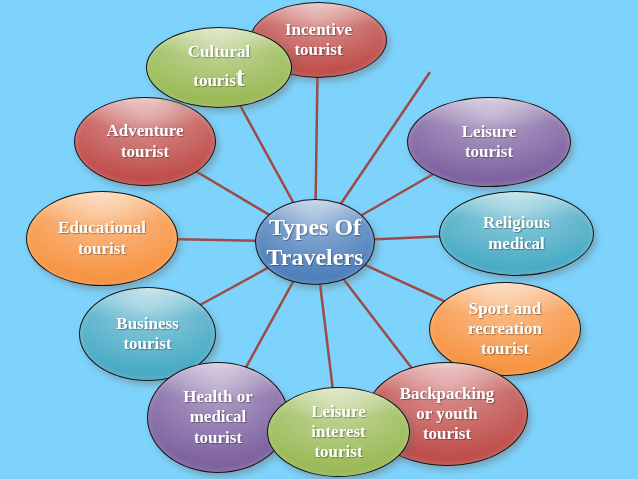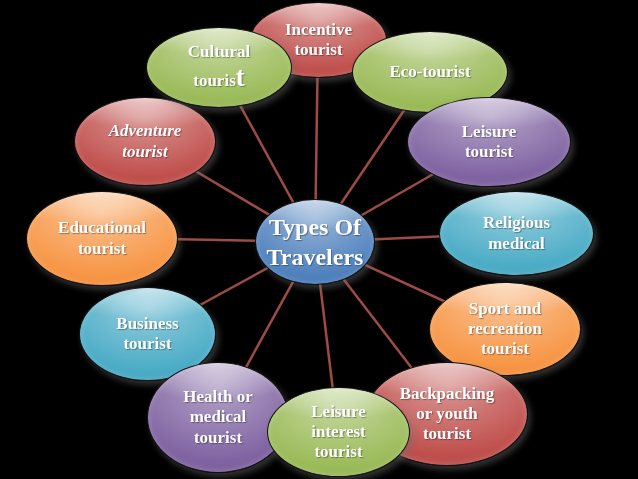--- a/index.html
+++ b/index.html
@@ -1,19 +1,19 @@
 <!DOCTYPE html>
 <html><head>
 <meta charset="utf-8">
 <style>
   html,body{margin:0;padding:0;background:#fff;}
   #canvas{
     position:relative;
     width:638px;height:479px;
-    background:#000000;
+    background:#7dd3fc;
     overflow:hidden;
     font-family:"Liberation Serif", serif;
   }
   #spokes{position:absolute;left:0;top:0;}
   .node{
     position:absolute;
     border-radius:50%;
     border:1.6px solid #141414;
     display:flex;align-items:center;justify-content:center;
     text-align:center;
@@ -31,21 +31,21 @@
   .n-incentive   {left:250px;top:2px;  width:137px;height:76px;}
   .n-eco         {left:352px;top:31px; width:156px;height:82px;}
   .n-leisure     {left:407px;top:97px; width:164px;height:90px;}
   .n-religious   {left:439px;top:191px;width:155px;height:85px;}
   .n-sport       {left:429px;top:282px;width:152px;height:94px;}
   .n-backpacking {left:366px;top:362px;width:162px;height:104px;text-align:center;}
   .n-special     {left:267px;top:387px;width:143px;height:90px;}
   .n-health      {left:147px;top:362px;width:142px;height:111px;}
   .n-business    {left:79px; top:287px;width:137px;height:94px;}
   .n-educational {left:26px; top:191px;width:152px;height:95px;}
-  .n-adventure   {left:74px; top:97px; width:142px;height:89px;font-style:italic;}
+  .n-adventure   {left:74px; top:97px; width:142px;height:89px;}
   .n-cultural    {left:146px;top:27px; width:146px;height:81px;}
   .n-center      {left:255px;top:199px;width:120px;height:86px;font-size:24px;line-height:1.25;}
 </style>
 </head>
 <body>
 
 <div id="canvas">
 
   <svg id="spokes" width="638" height="479">
     <g stroke-width="2.5" stroke="#9E4B46">
@@ -62,23 +62,20 @@
       <line x1="315" y1="242" x2="145" y2="141"></line>
       <line x1="315" y1="242" x2="219" y2="67"></line>
     </g>
   </svg>
 
   <div class="node n-incentive" style="--base: #C0504D; --light: #D99694; --dark: #943634;">
     <span class="label">Incentive
 tourist</span>
   </div>
 
-  <div class="node n-eco" style="--base: #9BBB59; --light: #C3D69B; --dark: #77933C;">
-    <span class="label">Eco-tourist</span>
-  </div>
 
   <div class="node n-leisure" style="--base: #8064A2; --light: #B3A2C7; --dark: #604A7B;">
     <span class="label">Leisure
 tourist</span>
   </div>
 
   <div class="node n-religious" style="--base: #4BACC6; --light: #93CDDD; --dark: #31859C;">
     <span class="label">Religious
 medical</span>
   </div>

